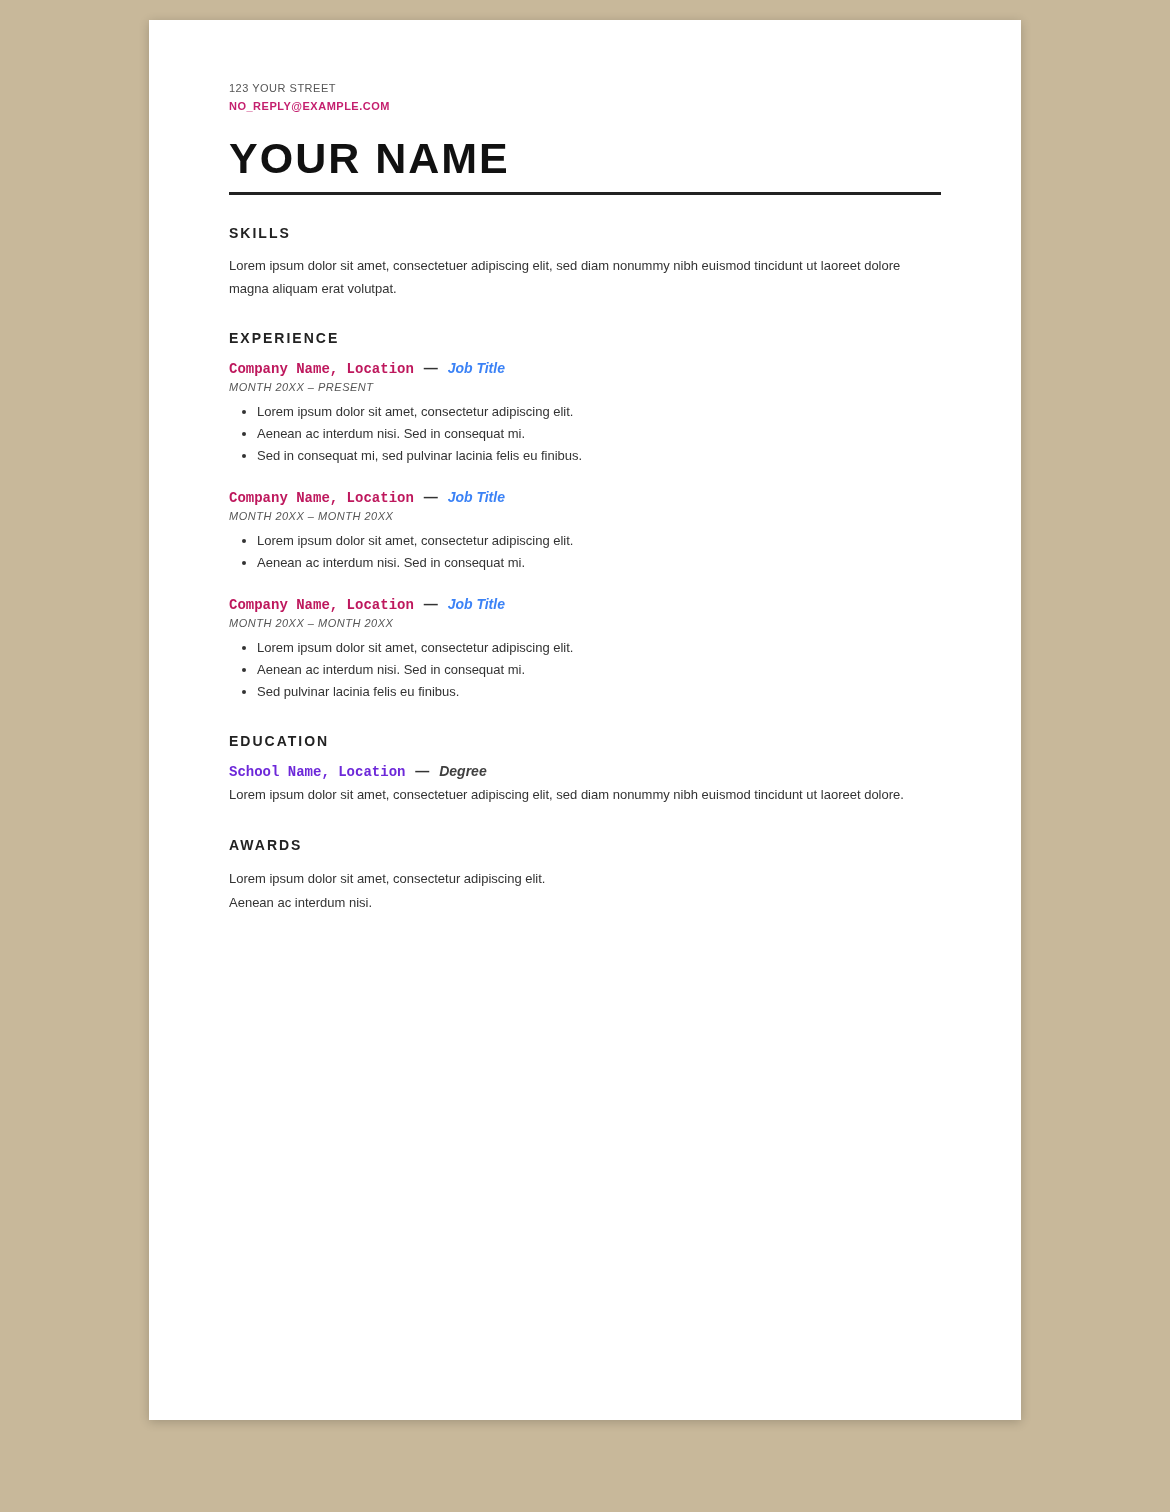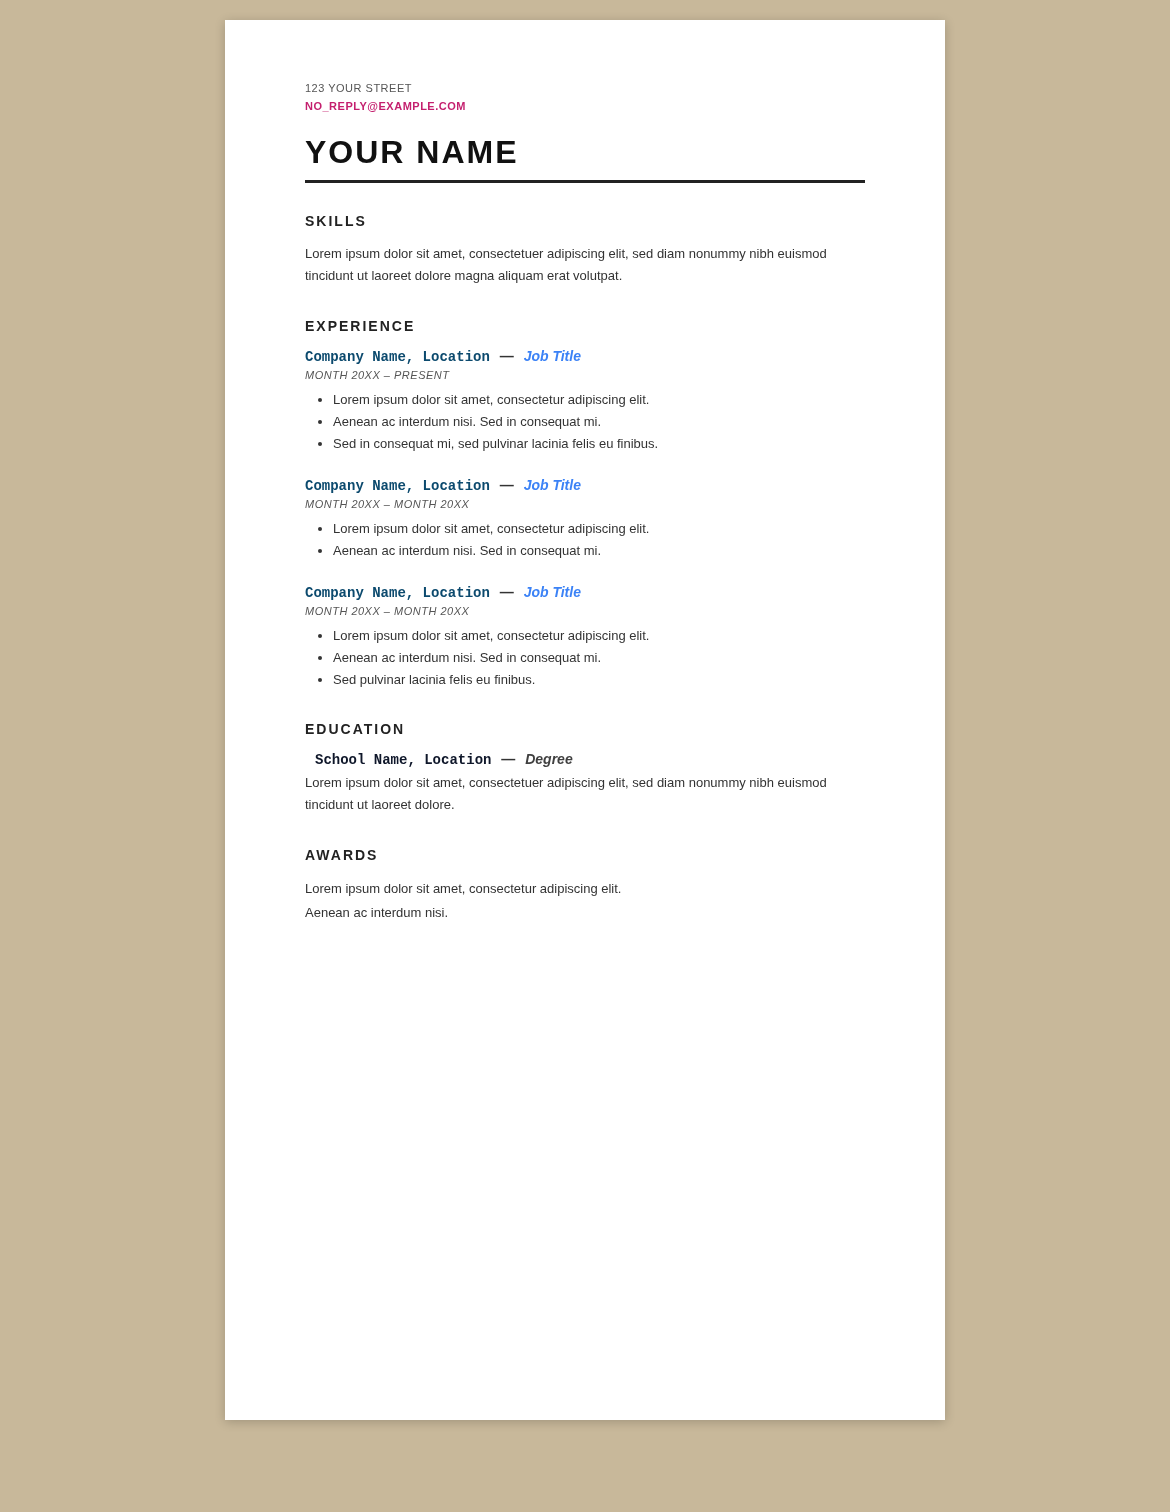--- a/index.html
+++ b/index.html
@@ -13,21 +13,21 @@
       display: flex;
       justify-content: center;
       align-items: flex-start;
       min-height: 100vh;
       padding: 20px;
       font-family: Arial, sans-serif;
     }
 
     .page {
       background: #ffffff;
-      width: 720px;
+      width: 872px;
       min-height: 1400px;
       padding: 60px 80px 80px 80px;
       box-shadow: 0 2px 10px rgba(0,0,0,0.2);
       position: relative;
     }
 
     .contact-info {
       margin-bottom: 20px;
     }
 
@@ -43,21 +43,21 @@
       color: #c41f6e;
       font-weight: bold;
     }
 
     .name-section {
       margin-top: 10px;
       margin-bottom: 0px;
     }
 
     .full-name {
-      font-size: 32px;
+      font-size: 43px;
       font-weight: bold;
       text-transform: uppercase;
       letter-spacing: 2px;
       color: #111;
       line-height: 1.1;
     }
 
     .divider {
       border: none;
       border-top: 3px solid #222;
@@ -88,21 +88,21 @@
       margin-bottom: 22px;
     }
 
     .job-header {
       font-size: 14px;
       font-weight: bold;
       margin-bottom: 4px;
     }
 
     .job-company {
-      color: #0c4a6e;
+      color: #be185d;
       font-family: 'Courier New', Courier, monospace;
       font-weight: bold;
       font-size: 14px;
     }
 
     .job-dash {
       color: #333;
       font-size: 14px;
       margin: 0 6px;
     }
@@ -137,25 +137,24 @@
       margin-bottom: 16px;
     }
 
     .edu-header {
       font-size: 14px;
       font-weight: bold;
       margin-bottom: 4px;
     }
 
     .edu-school {
-      color: #0f172a;
+      color: #6d28d9;
       font-family: 'Courier New', Courier, monospace;
       font-weight: bold;
       font-size: 14px;
-      margin-left: 10px;
     }
 
     .edu-dash {
       color: #333;
       font-size: 14px;
       margin: 0 6px;
     }
 
     .edu-degree {
       color: #404040;

